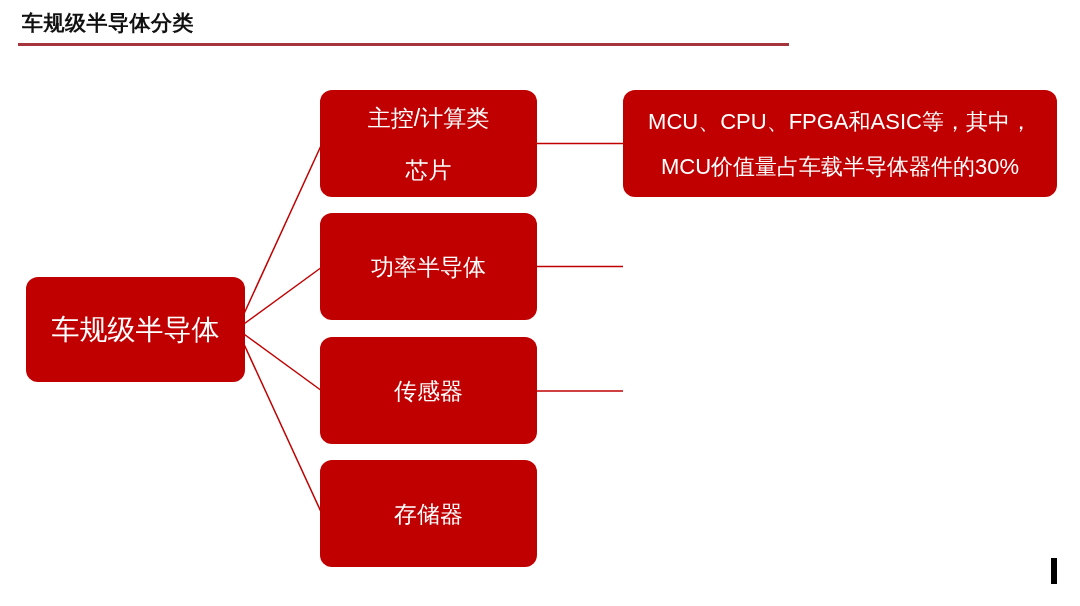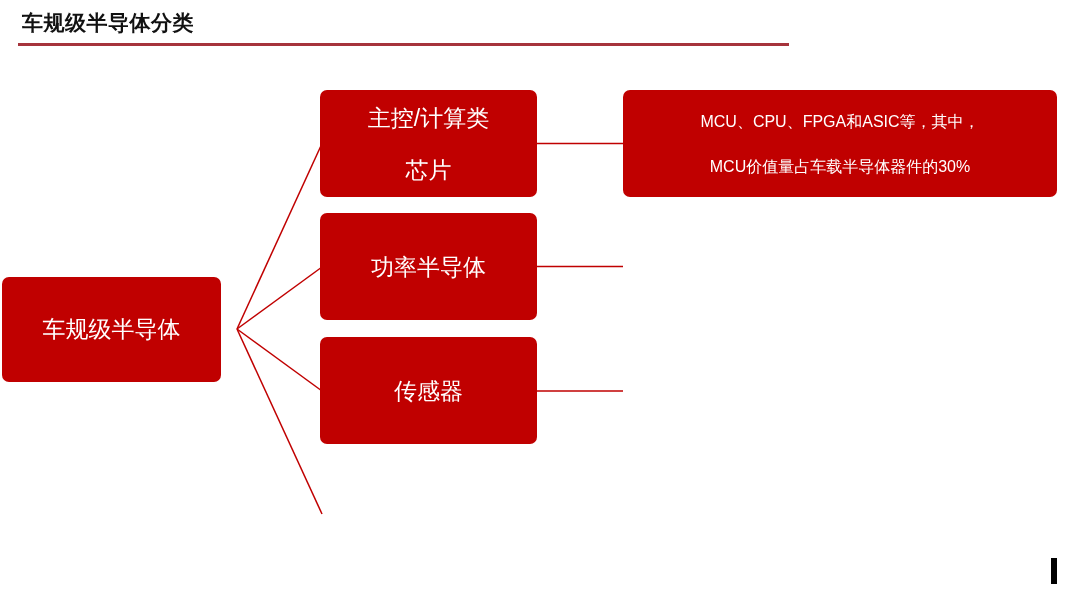--- a/index.html
+++ b/index.html
@@ -39,51 +39,51 @@
     left: 0;
     top: 0;
     width: 1080px;
     height: 606px;
     pointer-events: none;
   }
   .node {
     position: absolute;
     background: #c00000;
     color: #ffffff;
-    border-radius: 7px;
+    border-radius: 12px;
     display: flex;
     align-items: center;
     justify-content: center;
     text-align: center;
     white-space: pre-line;
     box-sizing: border-box;
   }
   .node.root {
-    left: 2px;
+    left: 26px;
     top: 277px;
     width: 219px;
     height: 105px;
-    font-size: 23px;
+    font-size: 28px;
   }
   .node.mid {
     left: 320px;
     width: 217px;
     height: 107px;
     font-size: 23px;
     line-height: 52px;
   }
   .mid-0 { top: 90px; }
   .mid-1 { top: 213px; }
   .mid-2 { top: 337px; }
   .mid-3 { top: 460px; }
   .node.desc {
     left: 623px;
     width: 434px;
     height: 107px;
-    font-size: 16px;
+    font-size: 22px;
     line-height: 45px;
     padding: 0 8px;
   }
   .desc-0 { top: 90px; }
   .desc-1 { top: 213px; }
   .desc-2 { top: 339px; }
   .cursor-artifact {
     position: absolute;
     left: 1051px;
     top: 558px;
@@ -115,20 +115,21 @@
 
   <div class="node root">车规级半导体</div>
 
   <div class="node mid mid-0">主控/计算类
 芯片</div>
 
   <div class="node mid mid-1">功率半导体</div>
 
   <div class="node mid mid-2">传感器</div>
 
+  <div class="node mid mid-3">存储器</div>
 
   <div class="node desc desc-0">MCU、CPU、FPGA和ASIC等，其中，
 MCU价值量占车载半导体器件的30%</div>
 
 
 
   <div class="cursor-artifact"></div>
 
 </div>
 

